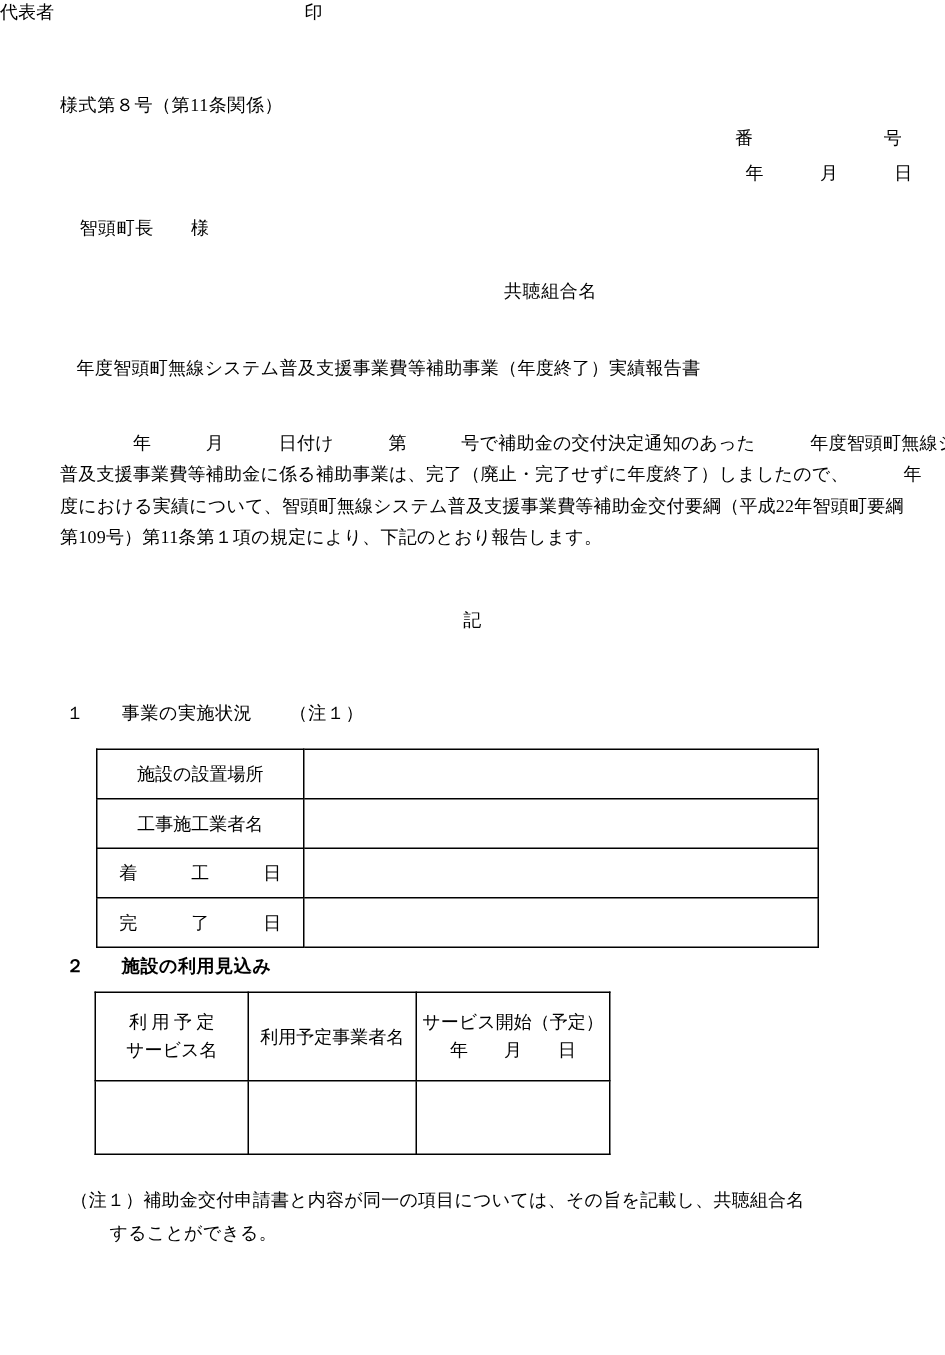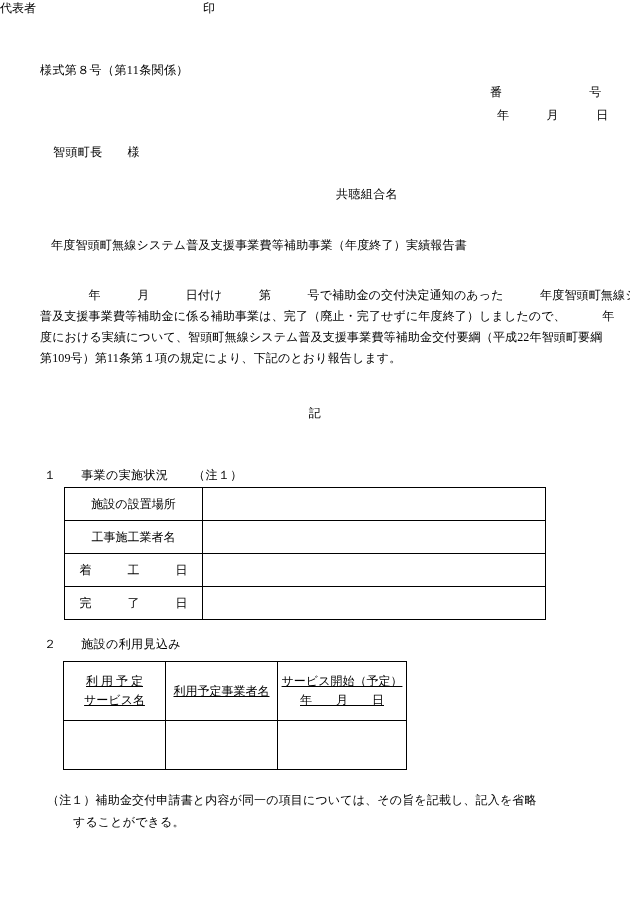--- a/index.html
+++ b/index.html
@@ -96,53 +96,52 @@
     width: 630px;
     text-align: center;
     font-size: 12px;
   }
 
   
   .sec-head {
     font-size: 12px;
   }
   .sec1-head { left: 44px; top: 469px; }
-  .sec2-head { left: 44px; top: 638px; }
+  .sec2-head { left: 44px; top: 638px; font-weight: bold; }
 
   
   table {
     position: absolute;
     border-collapse: collapse;
     font-size: 12px;
   }
   table td {
     border: 1px solid #000000;
     padding: 0;
     vertical-align: middle;
     text-align: center;
     white-space: pre;
   }
 
   #table-status {
     left: 64px;
-    top: 487px;
+    top: 499px;
   }
   #table-status td.label {
     width: 137px;
     height: 32px;
   }
   #table-status td.value {
     width: 342px;
     height: 32px;
   }
 
   #table-usage {
     left: 63px;
     top: 661px;
-    text-decoration: underline;
   }
   #table-usage td.head {
     height: 58px;
     line-height: 19px;
   }
   #table-usage td.blank {
     height: 48px;
   }
   #table-usage td.c1 { width: 101px; }
   #table-usage td.c2 { width: 111px; }
@@ -221,17 +220,17 @@
       </tr>
       <tr>
         <td class="blank c1"></td>
         <td class="blank c2"></td>
         <td class="blank c3"></td>
       </tr>
     </tbody>
   </table>
 
   <div class="note">
-    <div>（注１）補助金交付申請書と内容が同一の項目については、その旨を記載し、記入を省略</div>
+    <div>（注１）補助金交付申請書と内容が同一の項目については、その旨を記載し、共聴組合名</div>
     <div class="cont">することができる。</div>
   </div>
 
 </div>
 
 </body></html>

